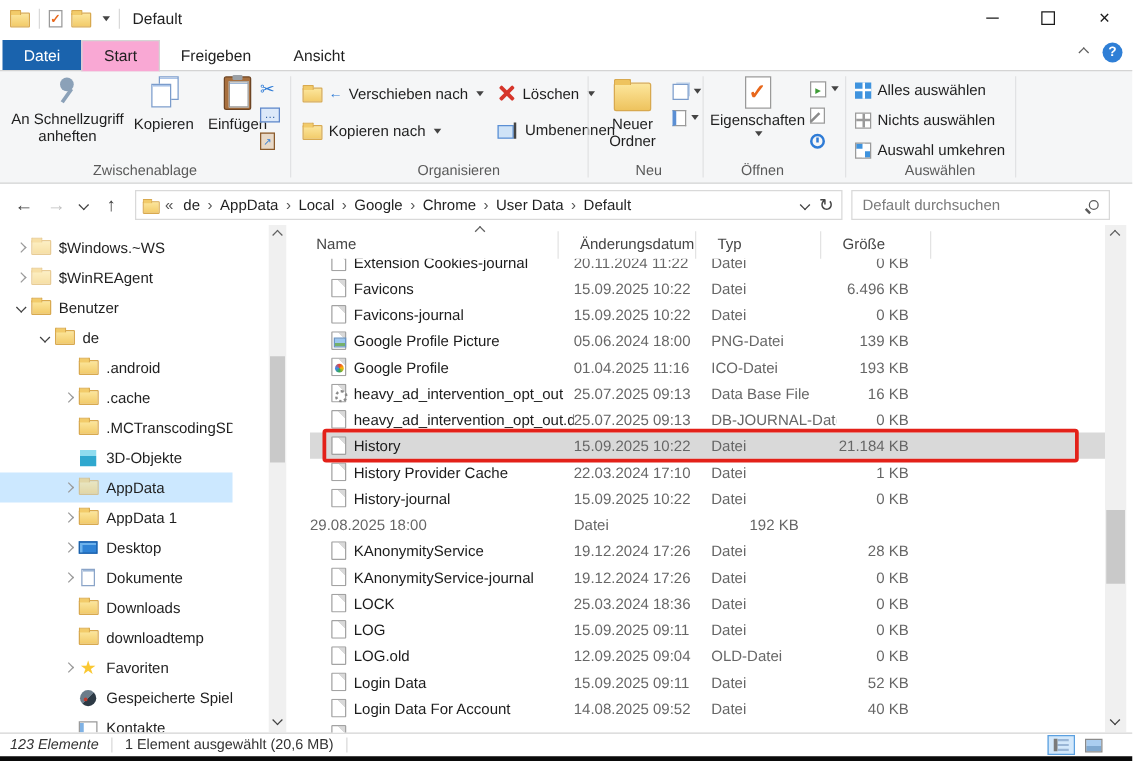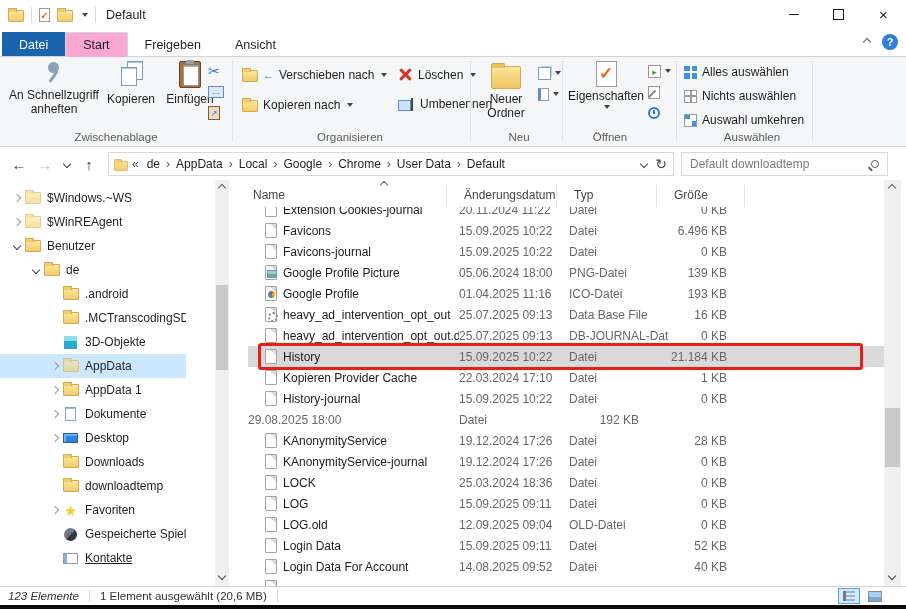--- a/index.html
+++ b/index.html
@@ -227,21 +227,21 @@
   </div>
   <div class="rowbtn" style="left:398px; top:10px;">
     <span class="ic-delete"></span>
     <span>Löschen</span>
       <span class="dd"></span>
   </div>
   <div class="rowbtn" style="left:398px; top:40px;">
     <span class="ic-rename"></span>
     <span>Umbenennen</span>
   </div>
-  <div class="glabel" style="left:280px; width:140px;">Organisieren</div>
+  <div class="glabel" style="left:297px; width:140px;">Organisieren</div>
   <div class="rsep" style="left:470px;"></div>
 
   <div class="bigbtn" style="left:476px; width:60px;">
     <span class="ic-newfolder"></span>
     <span style="margin-top:3px;">Neuer Ordner</span>
   </div>
   <div class="smallcol" style="left:538px; top:8px;">
     <span class="smallitem">
         <span class="ic-newitem1"></span>
         <span class="dd"></span>
@@ -312,21 +312,21 @@
         <span class="crumb">User Data</span>
         <span class="crumb-sep">›</span>
         <span class="crumb">Default</span>
       </span>
     <div id="breadcrumb-right">
       <span class="chev down"></span>
       <span class="refresh-ic">↻</span>
     </div>
   </div>
   <div id="search-box">
-    <span>Default downloadtemp</span>
+    <span>Default durchsuchen</span>
     <span class="mag"></span>
   </div>
 </div>
 
 <div id="main" class="abs">
   <div id="tree">
       <div class="tree-row" style="padding-left: 10px;">
         <span class="tr-exp">
           <span class="chev"></span>
         </span>
@@ -363,20 +363,29 @@
         <span class="tr-label">de</span>
       </div>
       <div class="tree-row" style="padding-left: 48px;">
         <span class="tr-exp"></span>
         <span class="sic">
           <span class="folder-ic"></span>
         </span>
         <span class="tr-label">.android</span>
       </div>
       <div class="tree-row" style="padding-left: 48px;">
+        <span class="tr-exp">
+          <span class="chev"></span>
+        </span>
+        <span class="sic">
+          <span class="folder-ic"></span>
+        </span>
+        <span class="tr-label">.cache</span>
+      </div>
+      <div class="tree-row" style="padding-left: 48px;">
         <span class="tr-exp"></span>
         <span class="sic">
           <span class="folder-ic"></span>
         </span>
         <span class="tr-label">.MCTranscodingSDK</span>
       </div>
       <div class="tree-row" style="padding-left: 48px;">
         <span class="tr-exp"></span>
         <span class="sic">
           <span class="sic-cube"></span>
@@ -399,32 +408,32 @@
         <span class="sic">
           <span class="folder-ic"></span>
         </span>
         <span class="tr-label">AppData 1</span>
       </div>
       <div class="tree-row" style="padding-left: 48px;">
         <span class="tr-exp">
           <span class="chev"></span>
         </span>
         <span class="sic">
+          <span class="sic-desktop"></span>
+        </span>
+        <span class="tr-label">Desktop</span>
+      </div>
+      <div class="tree-row" style="padding-left: 48px;">
+        <span class="tr-exp">
+          <span class="chev"></span>
+        </span>
+        <span class="sic">
           <span class="sic-doc"></span>
         </span>
         <span class="tr-label">Dokumente</span>
-      </div>
-      <div class="tree-row" style="padding-left: 48px;">
-        <span class="tr-exp">
-          <span class="chev"></span>
-        </span>
-        <span class="sic">
-          <span class="sic-desktop"></span>
-        </span>
-        <span class="tr-label">Desktop</span>
       </div>
       <div class="tree-row" style="padding-left: 48px;">
         <span class="tr-exp"></span>
         <span class="sic">
           <span class="folder-ic"></span>
         </span>
         <span class="tr-label">Downloads</span>
       </div>
       <div class="tree-row" style="padding-left: 48px;">
         <span class="tr-exp"></span>
@@ -540,21 +549,21 @@
             <span class="fic file"></span>
             <span class="nm">History</span>
           </div>
           <div class="cell c-date">15.09.2025 10:22</div>
           <div class="cell c-type">Datei</div>
           <div class="cell c-size">21.184 KB</div>
         </div>
         <div class="file-row">
           <div class="cell c-name">
             <span class="fic file"></span>
-            <span class="nm">Kopieren Provider Cache</span>
+            <span class="nm">History Provider Cache</span>
           </div>
           <div class="cell c-date">22.03.2024 17:10</div>
           <div class="cell c-type">Datei</div>
           <div class="cell c-size">1 KB</div>
         </div>
         <div class="file-row">
           <div class="cell c-name">
             <span class="fic file"></span>
             <span class="nm">History-journal</span>
           </div>

